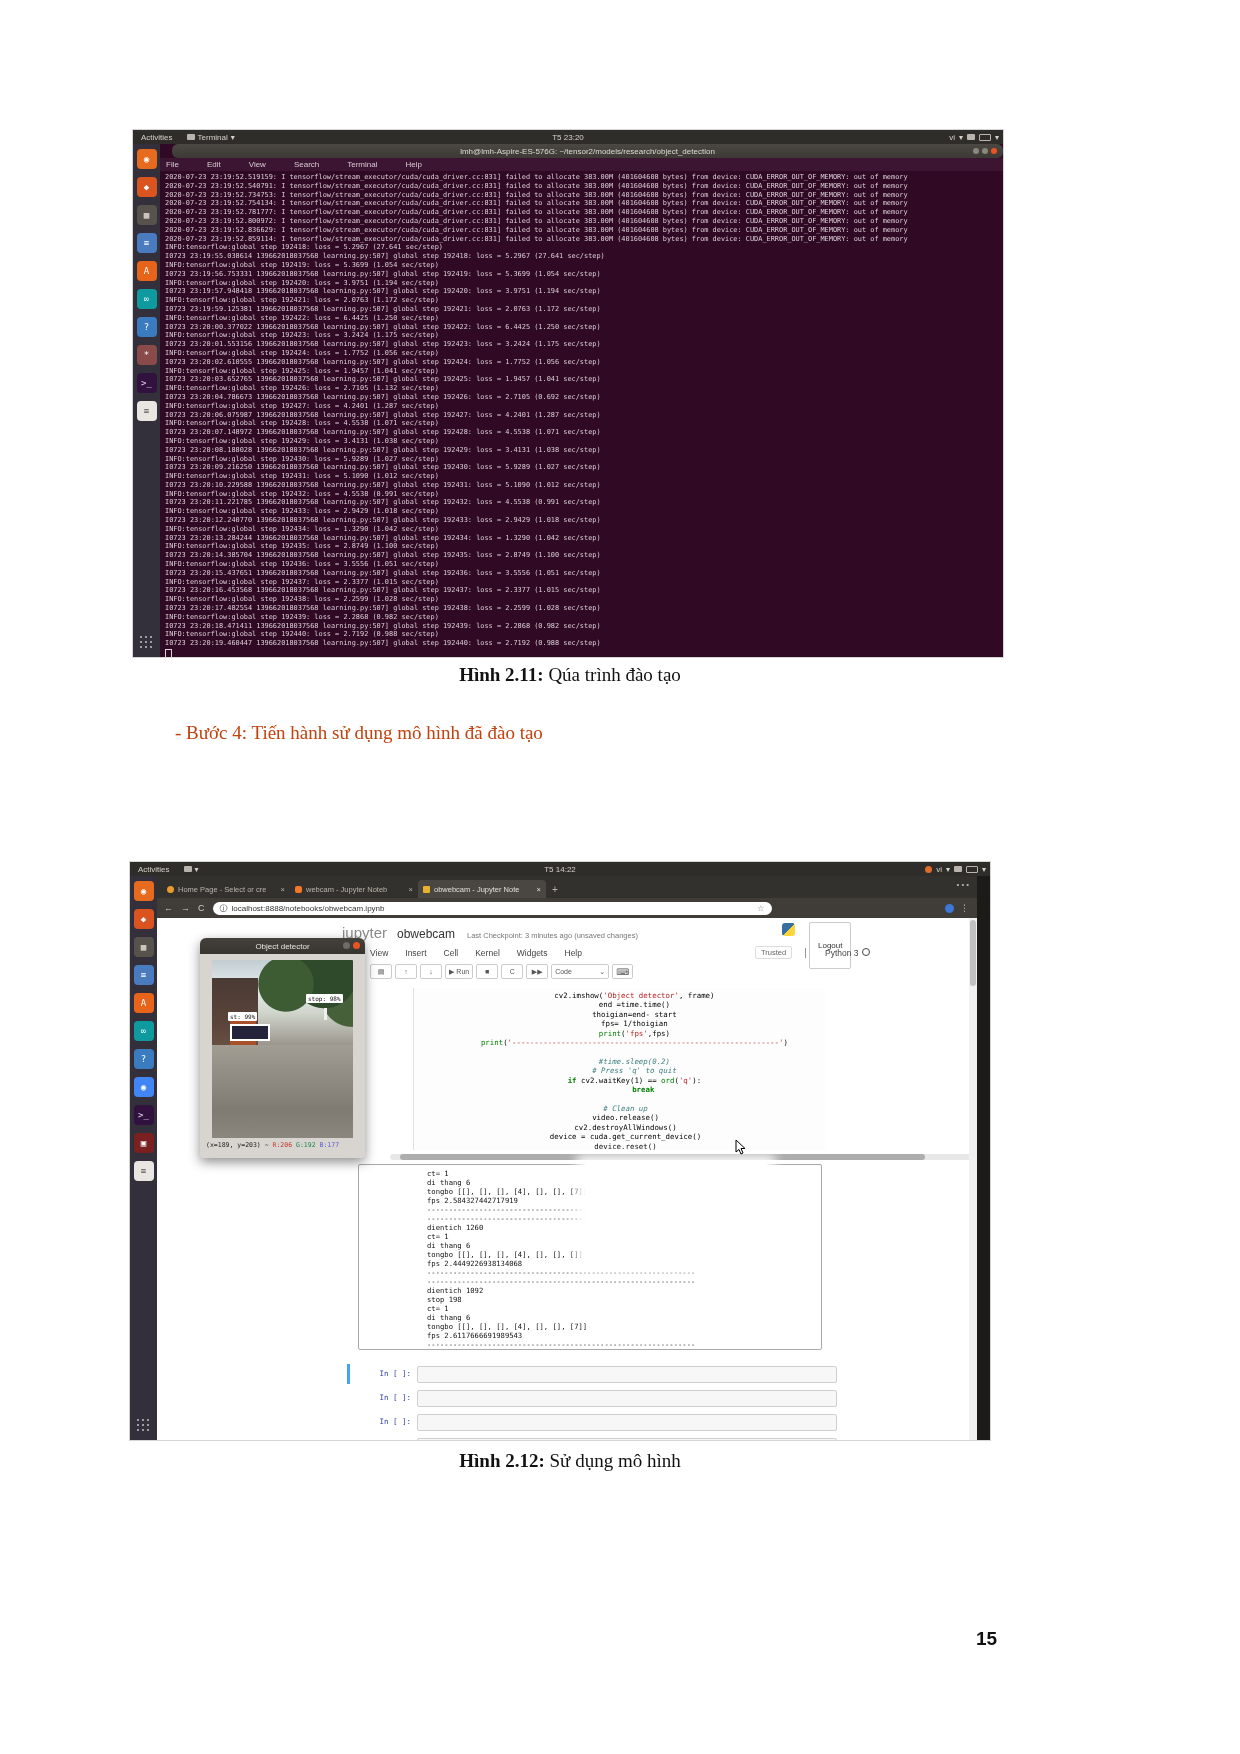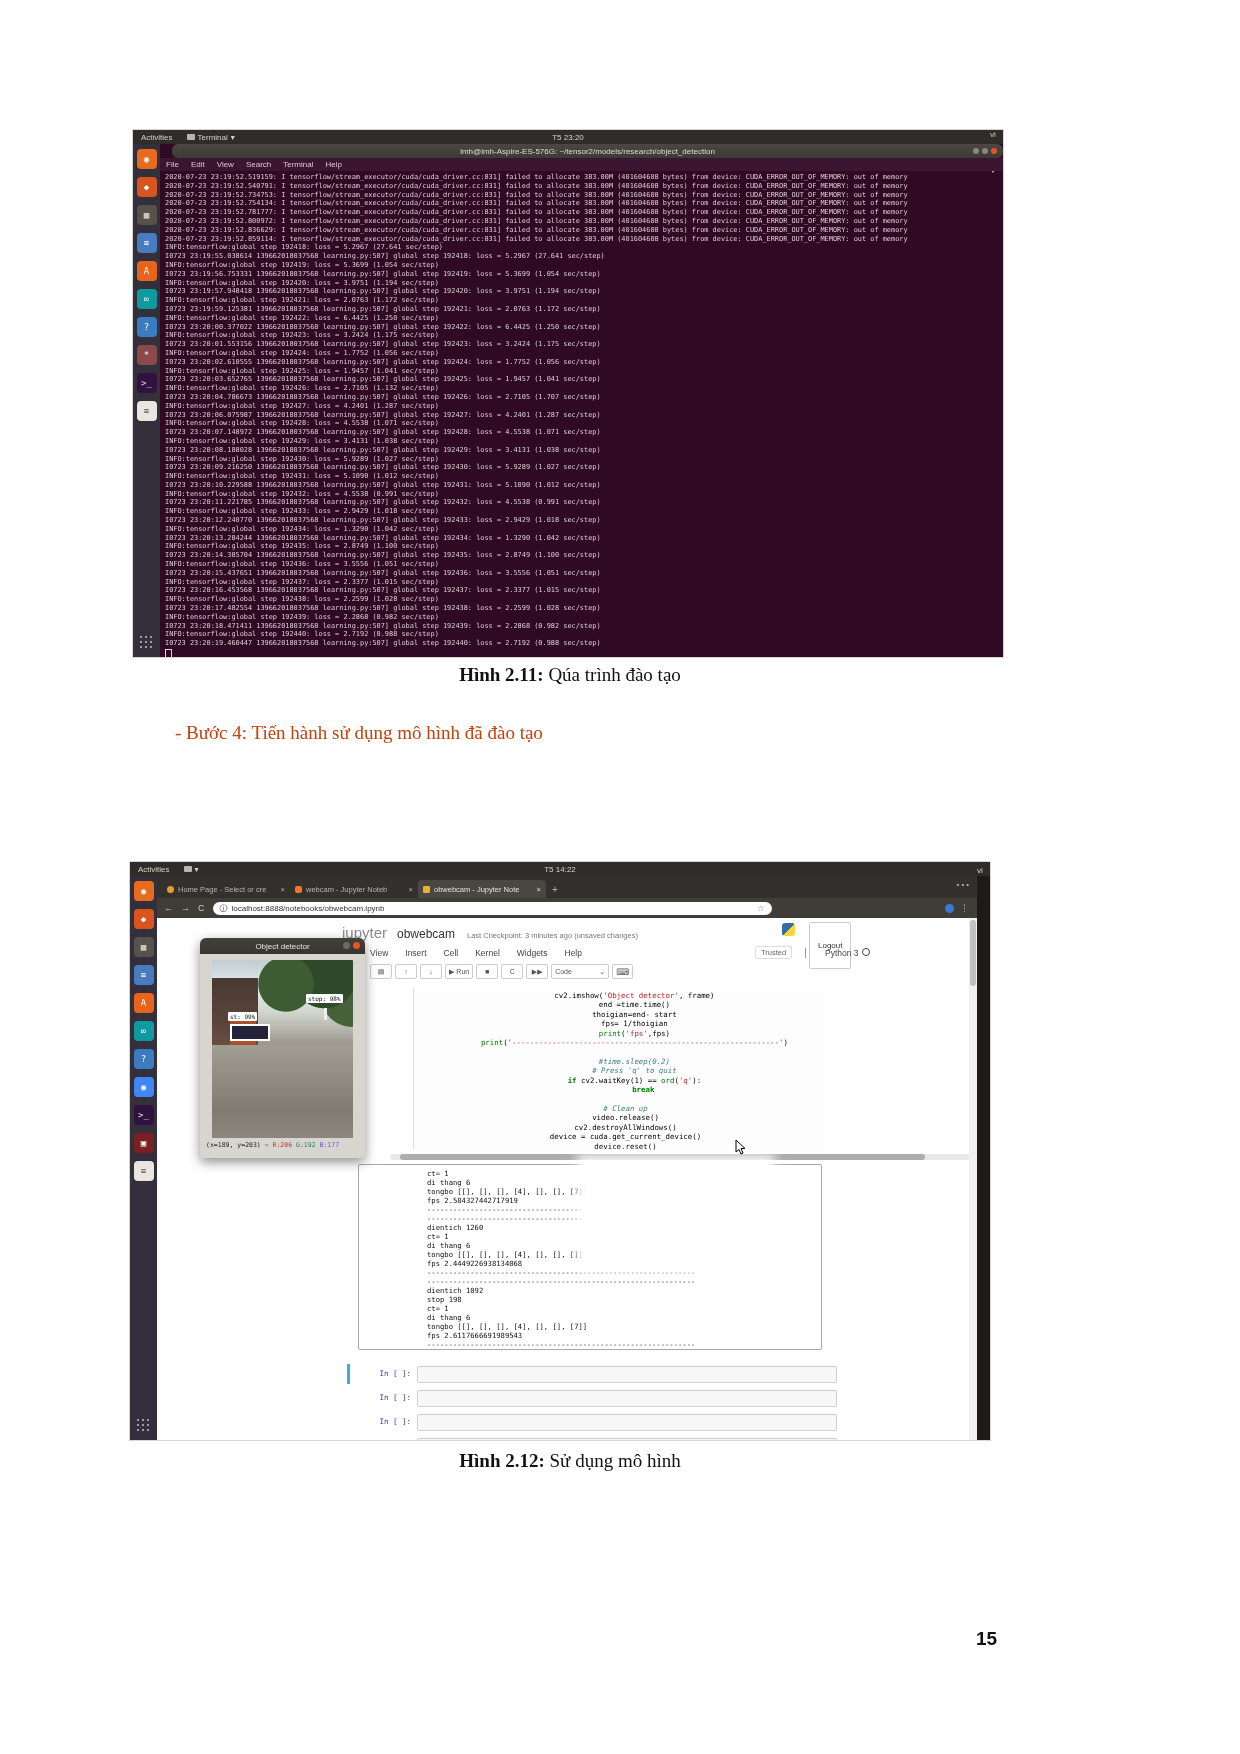--- a/index.html
+++ b/index.html
@@ -4,41 +4,41 @@
 <style>
   html,body{margin:0;padding:0;background:#e8e8e8;}
   .page{position:relative;width:1240px;height:1754px;background:#ffffff;overflow:hidden;
         font-family:"Liberation Sans",sans-serif;}
 
   
   .shot{position:absolute;overflow:hidden;box-shadow:0 0 0 1px #d6d6d6;}
   .topbar{position:absolute;left:0;top:0;right:0;height:14px;background:#2f2d29;color:#d6d2cb;
           font-size:8px;display:flex;align-items:center;}
   .topbar .clock{position:absolute;left:50%;transform:translateX(-50%);}
-  .tb-right{position:absolute;right:4px;top:0;height:14px;display:flex;align-items:center;gap:4px;flex-direction:column;}
+  .tb-right{position:absolute;right:4px;top:0;height:14px;display:flex;align-items:center;gap:4px;}
   .mini-ico{width:8px;height:6px;background:#b9b5ae;border-radius:1px;display:inline-block;}
   .mini-batt{width:10px;height:5px;border:1px solid #b9b5ae;border-radius:1px;display:inline-block;}
   .dock{position:absolute;left:0;top:14px;bottom:0;width:27px;background:#34303b;}
   .dock-icon{width:20px;height:20px;margin:5px auto 8px auto;border-radius:4px;display:flex;
              align-items:center;justify-content:center;font-size:9px;color:#fff;
              font-family:"DejaVu Sans Mono",monospace;}
   .dots-grid{position:absolute;bottom:8px;left:7px;width:13px;height:13px;
              display:grid;grid-template-columns:repeat(3,1fr);gap:2px;}
   .dots-grid i{width:2px;height:2px;border-radius:50%;background:#c3bfc9;}
 
   
   .shot1{left:133px;top:130px;width:870px;height:527px;background:#300a24;}
   .s1-title{position:absolute;left:39px;top:14px;right:0;height:14px;
             background:linear-gradient(#4b4843,#3d3a36);color:#dfdbd4;font-size:8px;
             display:flex;align-items:center;justify-content:center;border-radius:6px;}
   .win-dots{position:absolute;right:6px;top:4px;display:flex;gap:3px;}
   .win-dots i{width:6px;height:6px;border-radius:50%;background:#8a8680;}
   .win-dots i.close{background:#e95420;}
   .s1-menu{position:absolute;left:27px;top:28px;right:0;height:13px;background:#3c1532;
-           color:#d8cbd3;font-size:8px;display:flex;align-items:center;gap:0;}
+           color:#d8cbd3;font-size:8px;display:flex;align-items:center;gap:16px;}
   .s1-menu span{padding:0 6px;}
   .s1-body{position:absolute;left:27px;top:41px;right:0;bottom:0;padding:2px 0 0 5px;overflow:hidden;}
   .tline{white-space:pre;font-family:"DejaVu Sans Mono",monospace;font-size:6.9px;
          line-height:8.8px;color:#ddd1d9;}
   .term-cursor{width:5px;height:7px;border:1px solid #ddd1d9;margin-top:1px;}
 
   
   .caption{position:absolute;left:0;width:1140px;text-align:center;
            font-family:"Liberation Serif",serif;font-size:19px;color:#111;}
   .caption b{font-weight:bold;}
@@ -229,21 +229,21 @@
           <div class="tline">I0723 23:19:59.125381 139662018037568 learning.py:507] global step 192421: loss = 2.0763 (1.172 sec/step)</div>
           <div class="tline">INFO:tensorflow:global step 192422: loss = 6.4425 (1.250 sec/step)</div>
           <div class="tline">I0723 23:20:00.377022 139662018037568 learning.py:507] global step 192422: loss = 6.4425 (1.250 sec/step)</div>
           <div class="tline">INFO:tensorflow:global step 192423: loss = 3.2424 (1.175 sec/step)</div>
           <div class="tline">I0723 23:20:01.553156 139662018037568 learning.py:507] global step 192423: loss = 3.2424 (1.175 sec/step)</div>
           <div class="tline">INFO:tensorflow:global step 192424: loss = 1.7752 (1.056 sec/step)</div>
           <div class="tline">I0723 23:20:02.610555 139662018037568 learning.py:507] global step 192424: loss = 1.7752 (1.056 sec/step)</div>
           <div class="tline">INFO:tensorflow:global step 192425: loss = 1.9457 (1.041 sec/step)</div>
           <div class="tline">I0723 23:20:03.652765 139662018037568 learning.py:507] global step 192425: loss = 1.9457 (1.041 sec/step)</div>
           <div class="tline">INFO:tensorflow:global step 192426: loss = 2.7105 (1.132 sec/step)</div>
-          <div class="tline">I0723 23:20:04.786673 139662018037568 learning.py:507] global step 192426: loss = 2.7105 (1.707 sec/step)</div>
+          <div class="tline">I0723 23:20:04.786673 139662018037568 learning.py:507] global step 192426: loss = 2.7105 (0.692 sec/step)</div>
           <div class="tline">INFO:tensorflow:global step 192427: loss = 4.2401 (1.287 sec/step)</div>
           <div class="tline">I0723 23:20:06.075987 139662018037568 learning.py:507] global step 192427: loss = 4.2401 (1.287 sec/step)</div>
           <div class="tline">INFO:tensorflow:global step 192428: loss = 4.5538 (1.071 sec/step)</div>
           <div class="tline">I0723 23:20:07.148972 139662018037568 learning.py:507] global step 192428: loss = 4.5538 (1.071 sec/step)</div>
           <div class="tline">INFO:tensorflow:global step 192429: loss = 3.4131 (1.038 sec/step)</div>
           <div class="tline">I0723 23:20:08.188028 139662018037568 learning.py:507] global step 192429: loss = 3.4131 (1.038 sec/step)</div>
           <div class="tline">INFO:tensorflow:global step 192430: loss = 5.9289 (1.027 sec/step)</div>
           <div class="tline">I0723 23:20:09.216250 139662018037568 learning.py:507] global step 192430: loss = 5.9289 (1.027 sec/step)</div>
           <div class="tline">INFO:tensorflow:global step 192431: loss = 5.1090 (1.012 sec/step)</div>
           <div class="tline">I0723 23:20:10.229588 139662018037568 learning.py:507] global step 192431: loss = 5.1090 (1.012 sec/step)</div>

